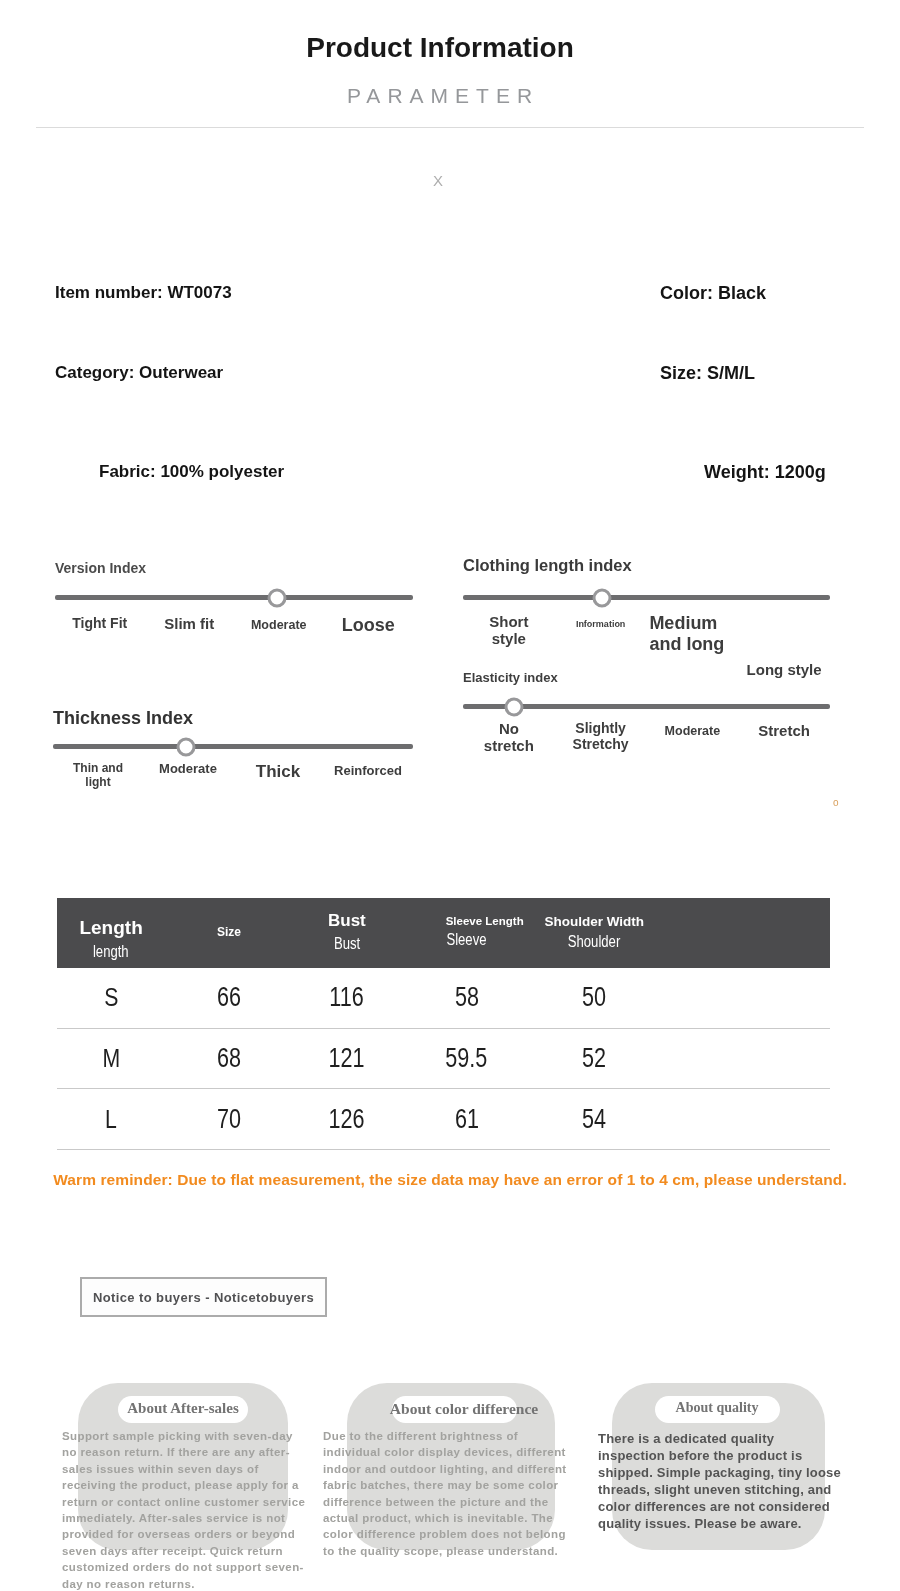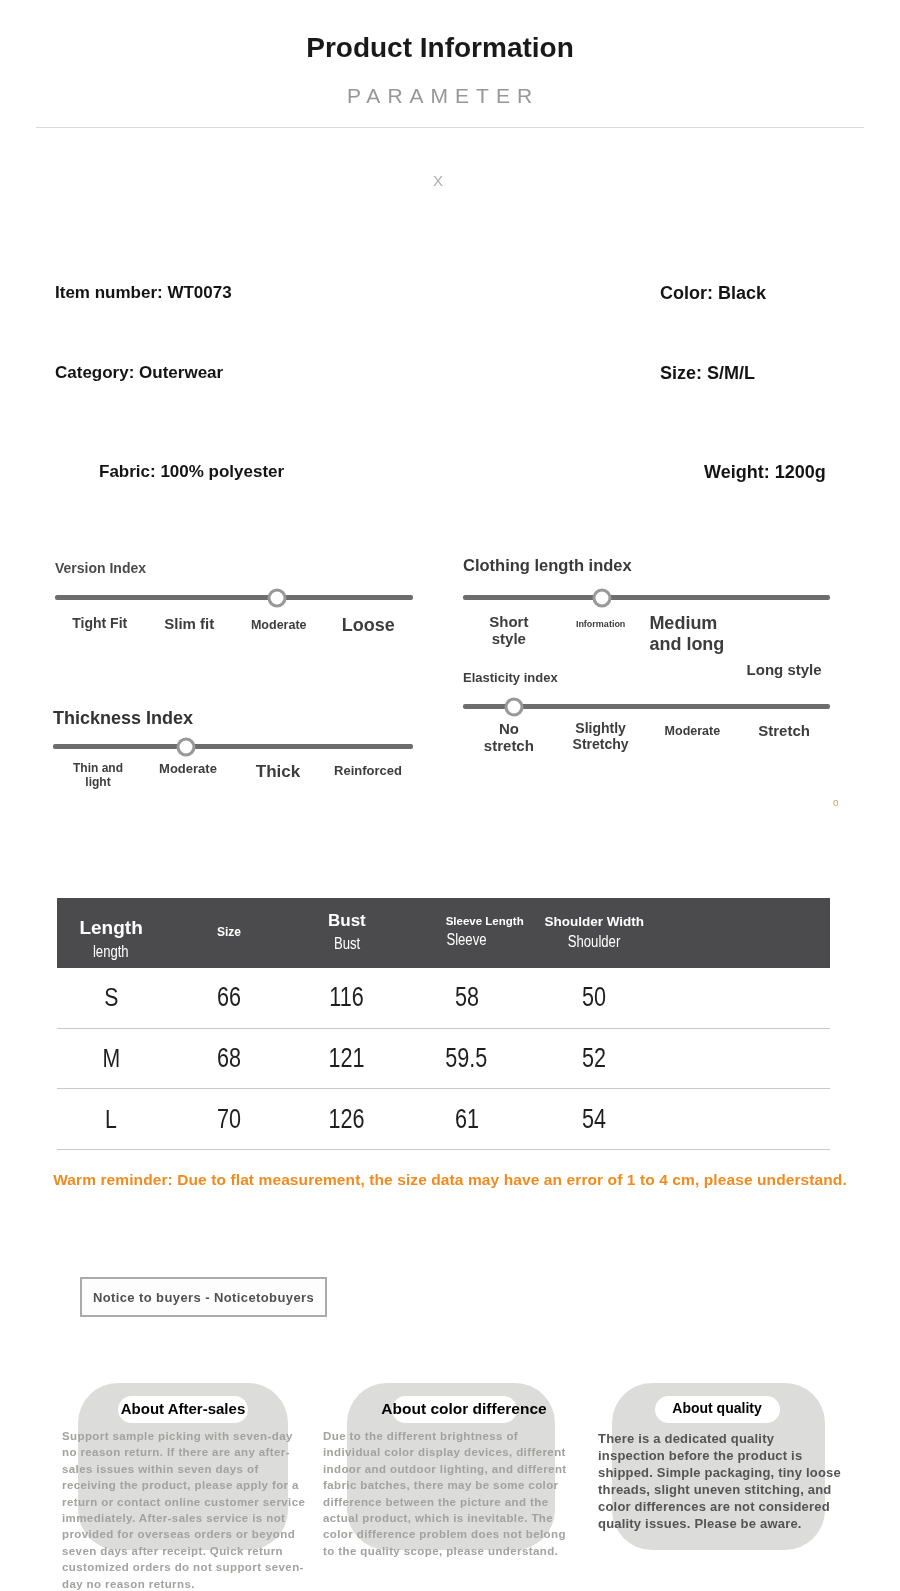--- a/index.html
+++ b/index.html
@@ -89,21 +89,21 @@
   
   .card { position:absolute; top:1383px; height:167px; background:#dcdcda; border-radius:40px; }
   .card1 { left:78px;  width:210px; }
   .card2 { left:347px; width:208px; }
   .card3 { left:612px; width:213px; }
   .pill { position:absolute; top:1396px; height:27px; background:#ffffff; border-radius:14px; }
   .pill1 { left:118px; width:130px; }
   .pill2 { left:392px; width:125px; }
   .pill3 { left:655px; width:125px; }
   .card-title { position:absolute; top:1400px; transform:translateX(-50%); white-space:nowrap;
-                font-weight:700; color:#000000; }
+                font-weight:700; color:#737373;font-family:Liberation Serif, serif; }
   .ct1 { left:183px; font-size:15px; }
   .ct2 { left:452px; font-size:15.5px;margin-left:12px; }
   .ct3 { left:717px; font-size:14px; }
   .card-body { position:absolute; font-weight:700; }
   .cb1 { left:62px;  top:1428px; width:245px; font-size:11.5px; line-height:16.4px;
          letter-spacing:0.4px; color:#a2a29f; }
   .cb2 { left:323px; top:1428px; width:256px; font-size:11.5px; line-height:16.4px;
          letter-spacing:0.4px; color:#a2a29f; }
   .cb3 { left:598px; top:1430px; width:243px; font-size:13px;  line-height:17px;
          letter-spacing:0.2px; color:#545454; }

